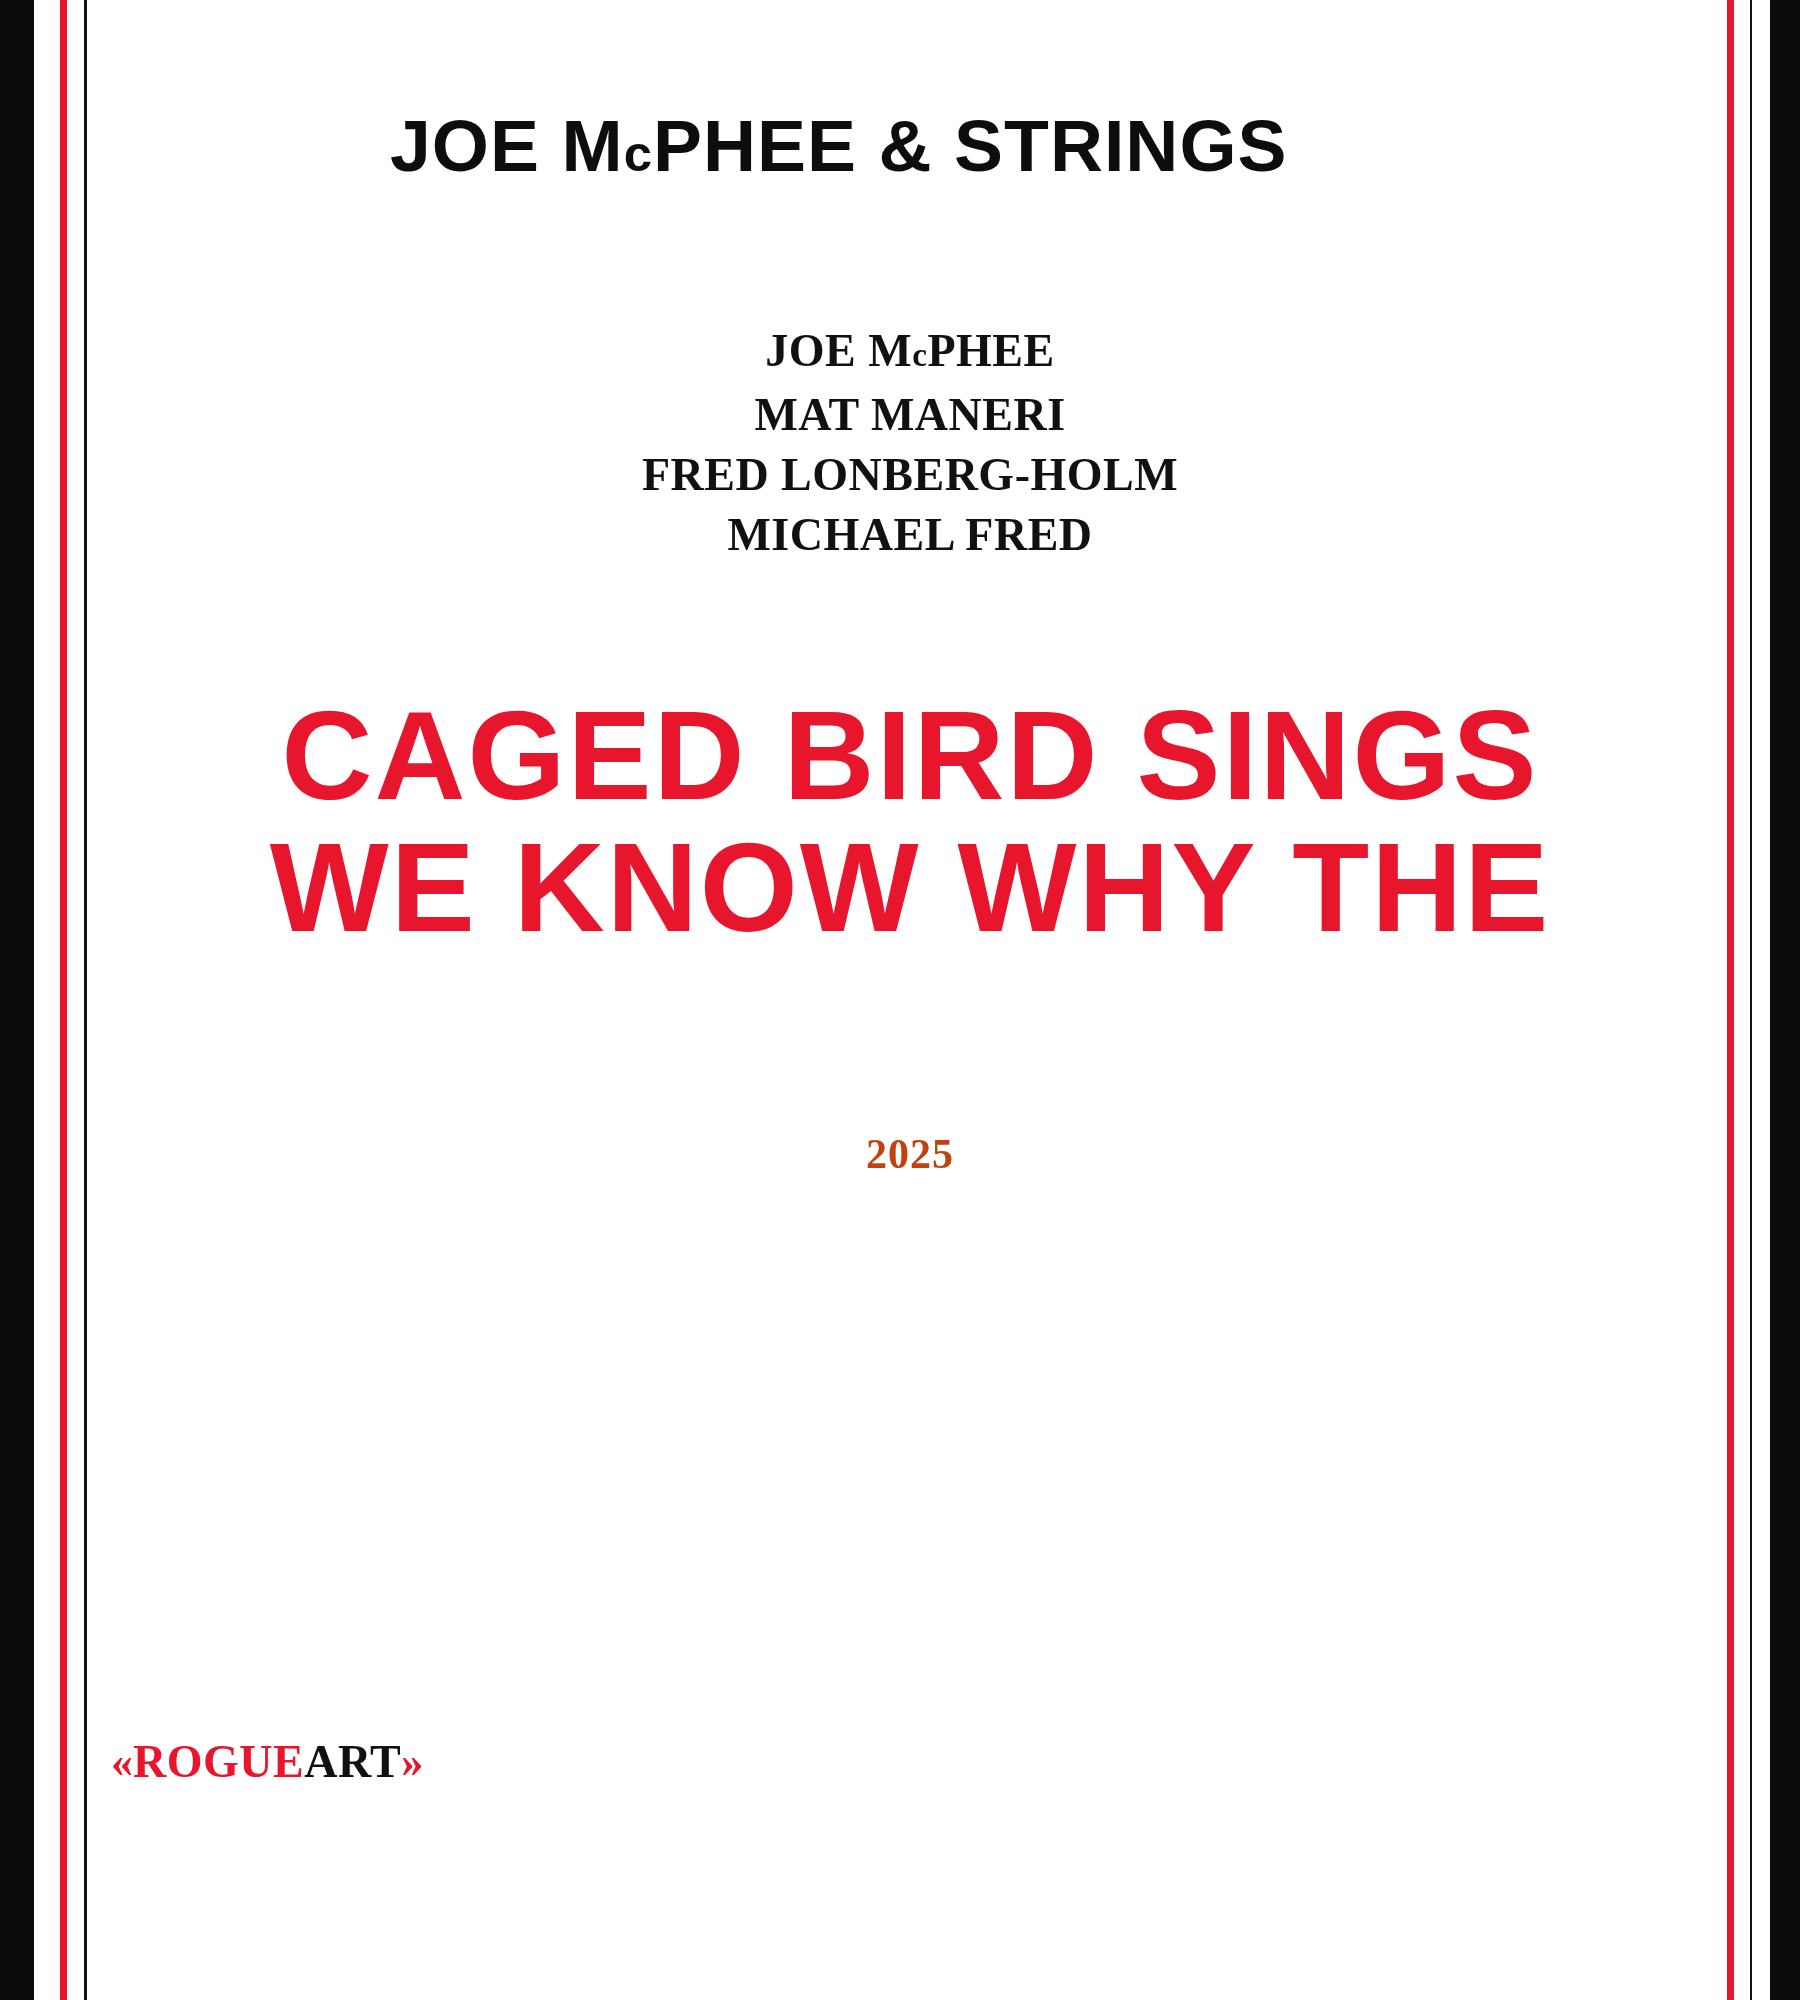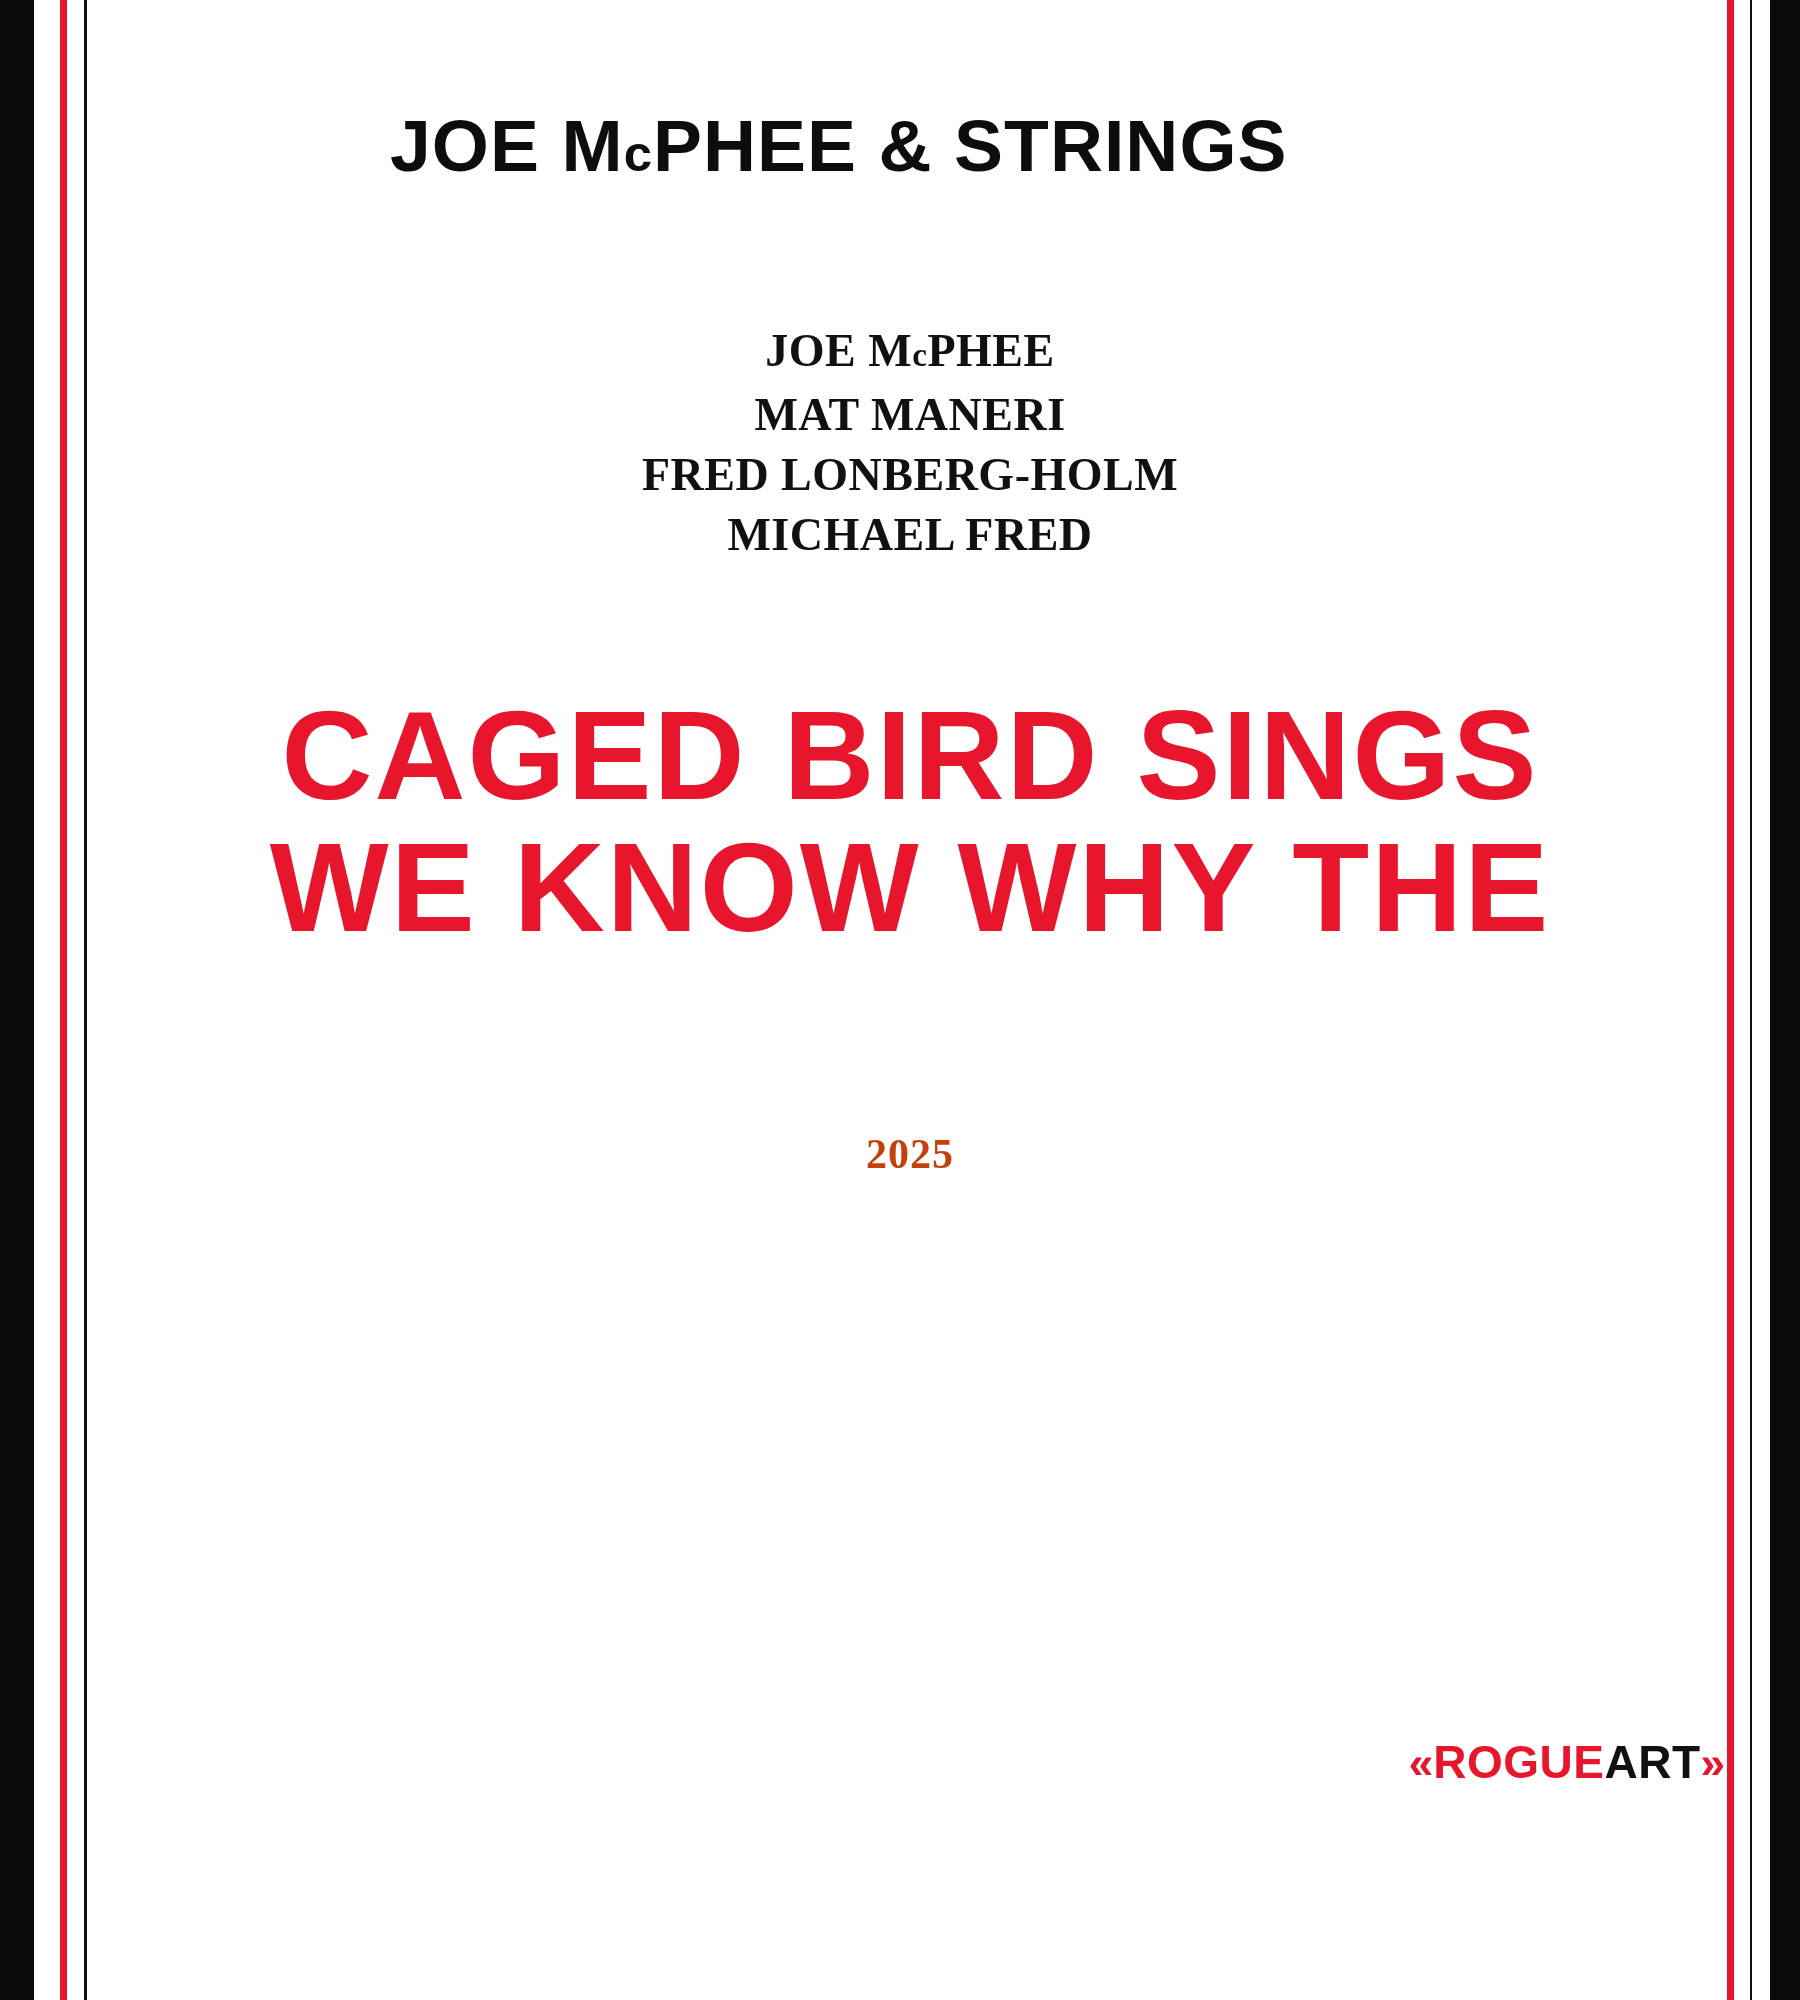--- a/index.html
+++ b/index.html
@@ -150,25 +150,25 @@
     text-align: center;
     font-family: "Liberation Serif", serif;
     font-weight: 700;
     font-size: 42px;
     letter-spacing: 1px;
     color: #c2410c;
   }
 
   .label-logo {
     position: absolute;
-    left: 0;
+    left: 16px;
     top: 1735px;
     width: 1630px;
-    text-align: right;
-    font-family: Liberation Sans, sans-serif;
+    text-align: left;
+    font-family: Liberation Serif, serif;
     font-weight: 700;
     font-size: 46px;
     letter-spacing: 0px;
     white-space: nowrap;
   }
   .label-logo .guil {
     color: #e8162c;
     font-size: 44px;
   }
   .label-logo .rogue {

